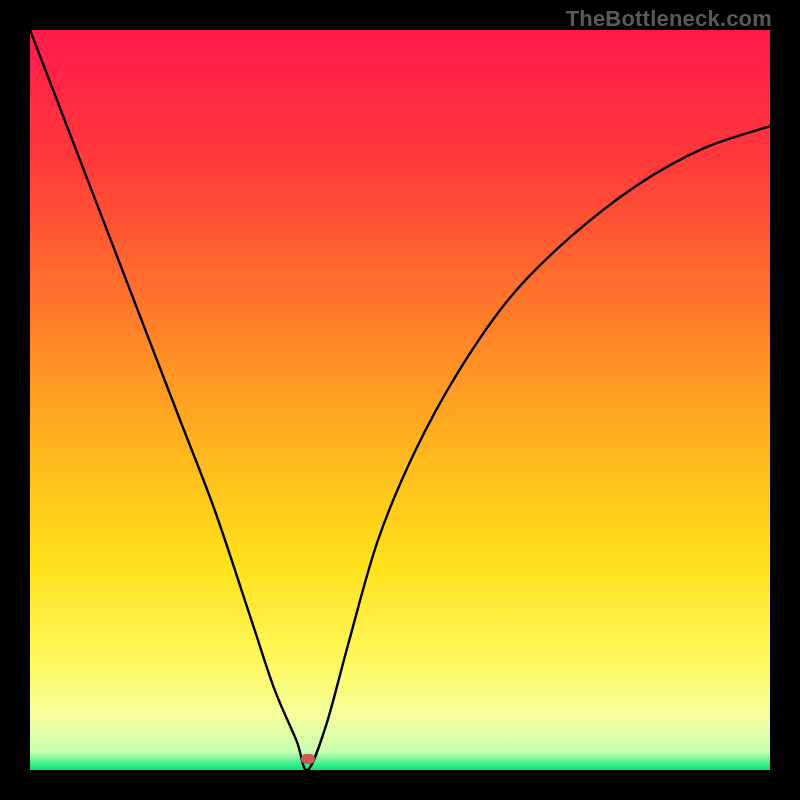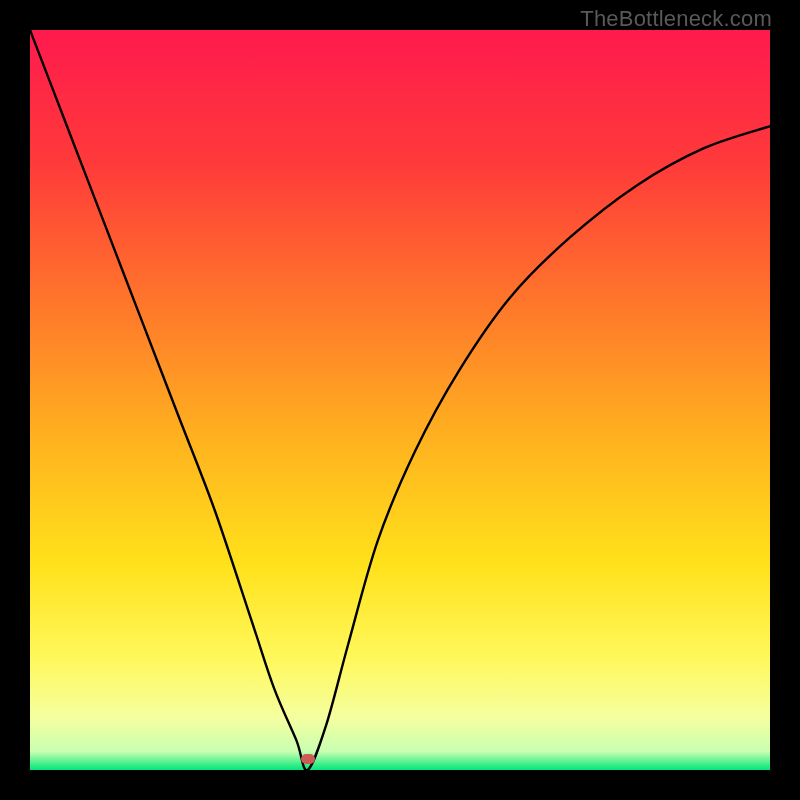--- a/index.html
+++ b/index.html
@@ -23,21 +23,21 @@
     top: 30px;
     width: 740px;
     height: 740px;
     
   }
   .watermark {
     position: absolute;
     top: 6px;
     right: 28px;
     font-size: 22px;
-    font-weight: 400;
+    font-weight: 700;
     color: #595959;
     letter-spacing: 0.2px;
   }
   svg.curve {
     position: absolute;
     left: 0;
     top: 0;
     width: 740px;
     height: 740px;
   }

